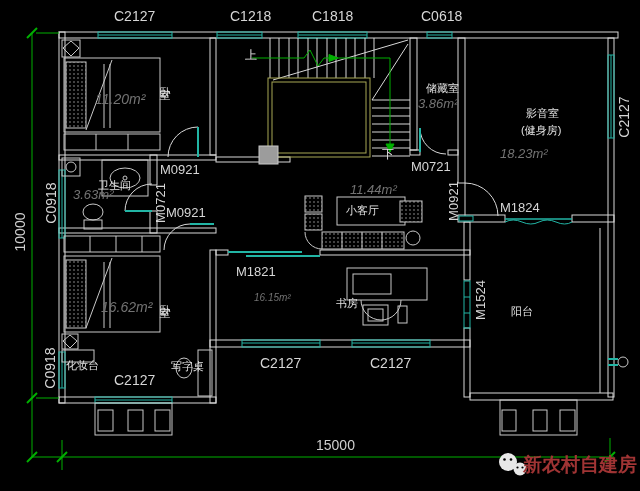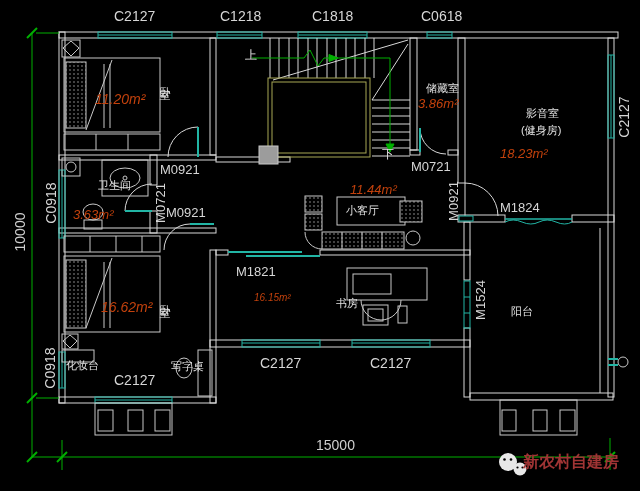--- a/index.html
+++ b/index.html
@@ -1,26 +1,26 @@
 <!DOCTYPE html>
 <html><head>
 <meta charset="utf-8">
 <style>
   html,body{margin:0;padding:0;background:#000;}
   .canvas{position:relative;width:640px;height:491px;background:#000;overflow:hidden;
           font-family:"Liberation Sans","DejaVu Sans",sans-serif;padding-left:12px;}
   svg{position:absolute;left:0;top:0;}
   .lbl{position:absolute;color:#d6d6d6;font-size:14px;white-space:nowrap;line-height:1;}
   .cjk{font-size:11px;color:#e2e2e2;}
-  .area{color:#c2410c;font-size:13px;font-style:italic;}
+  .area{color:#737373;font-size:13px;font-style:italic;}
   .vrot{transform:translate(-50%,-50%) rotate(-90deg);}
   .vcjk{writing-mode:vertical-rl;text-orientation:upright;letter-spacing:2px;}
   .dimtxt{color:#cfcfcf;font-size:14px;}
   .wm-gray{position:absolute;left:424px;top:461px;color:#a0a0a0;font-size:20px;white-space:nowrap;}
-  .wm-red{position:absolute;left:523px;top:452px;color:#a03434;font-size:16px;font-weight:bold;white-space:nowrap;}
+  .wm-red{position:absolute;left:523px;top:452px;color:#a03434;font-size:19px;font-weight:bold;white-space:nowrap;}
 </style>
 </head>
 <body>
 
 <div class="canvas">
 
 <svg width="640" height="491" viewBox="0 0 640 491">
   <defs>
     <pattern id="dots" width="4" height="4" patternUnits="userSpaceOnUse">
       <rect width="4" height="4" fill="#000"></rect>
@@ -237,21 +237,21 @@
     <circle cx="508" cy="462" r="9" fill="#e8e8e8"></circle>
     <circle cx="504.5" cy="459.5" r="1.3" fill="#000"></circle>
         <circle cx="511" cy="459.5" r="1.3" fill="#000"></circle>
     <circle cx="520" cy="469" r="6.5" fill="#e8e8e8"></circle>
     <circle cx="517.5" cy="467.5" r="1.1" fill="#000"></circle>
         <circle cx="522.5" cy="467.5" r="1.1" fill="#000"></circle>
   </g>
 </svg>
 
 <div class="lbl" style="left:114px;top:9px">C2127</div>
-<div class="lbl" style="left:220px;top:9px">C1218</div>
+<div class="lbl" style="left:230px;top:9px">C1218</div>
 <div class="lbl" style="left:312px;top:9px">C1818</div>
 <div class="lbl" style="left:421px;top:9px">C0618</div>
 
 <div class="lbl vrot" style="left:51px;top:203px">C0918</div>
 <div class="lbl vrot" style="left:50px;top:368px">C0918</div>
 <div class="lbl vrot" style="left:624px;top:117px">C2127</div>
 <div class="lbl vrot dimtxt" style="left:20px;top:232px">10000</div>
 <div class="lbl vrot" style="left:160px;top:203px;font-size:13px">M0721</div>
 <div class="lbl vrot" style="left:453px;top:201px;font-size:13px">M0921</div>
 <div class="lbl vrot" style="left:480px;top:300px;font-size:13px">M1524</div>
@@ -275,21 +275,21 @@
 <div class="lbl cjk" style="left:346px;top:205px">小客厅</div>
 <div class="lbl cjk vcjk" style="left:159px;top:296px">卧室</div>
 <div class="lbl cjk" style="left:336px;top:298px">书房</div>
 <div class="lbl cjk" style="left:511px;top:306px">阳台</div>
 <div class="lbl cjk" style="left:66px;top:360px">化妆台</div>
 <div class="lbl cjk" style="left:171px;top:361px">写字桌</div>
 <div class="lbl cjk" style="left:245px;top:49px;font-size:12px">上</div>
 <div class="lbl cjk" style="left:382px;top:148px;font-size:12px">下</div>
 
 <div class="lbl area" style="left:95px;top:92px;font-size:14px">11.20m²</div>
-<div class="lbl area" style="left:73px;top:208px">3.63m²</div>
+<div class="lbl area" style="left:73px;top:188px">3.63m²</div>
 <div class="lbl area" style="left:418px;top:97px">3.86m²</div>
 <div class="lbl area" style="left:500px;top:147px">18.23m²</div>
 <div class="lbl area" style="left:350px;top:183px">11.44m²</div>
 <div class="lbl area" style="left:101px;top:300px;font-size:14px">16.62m²</div>
 <div class="lbl area" style="left:254px;top:293px;font-size:10px">16.15m²</div>
 
 <div class="wm-red">新农村自建房</div>
 
 </div>
 

